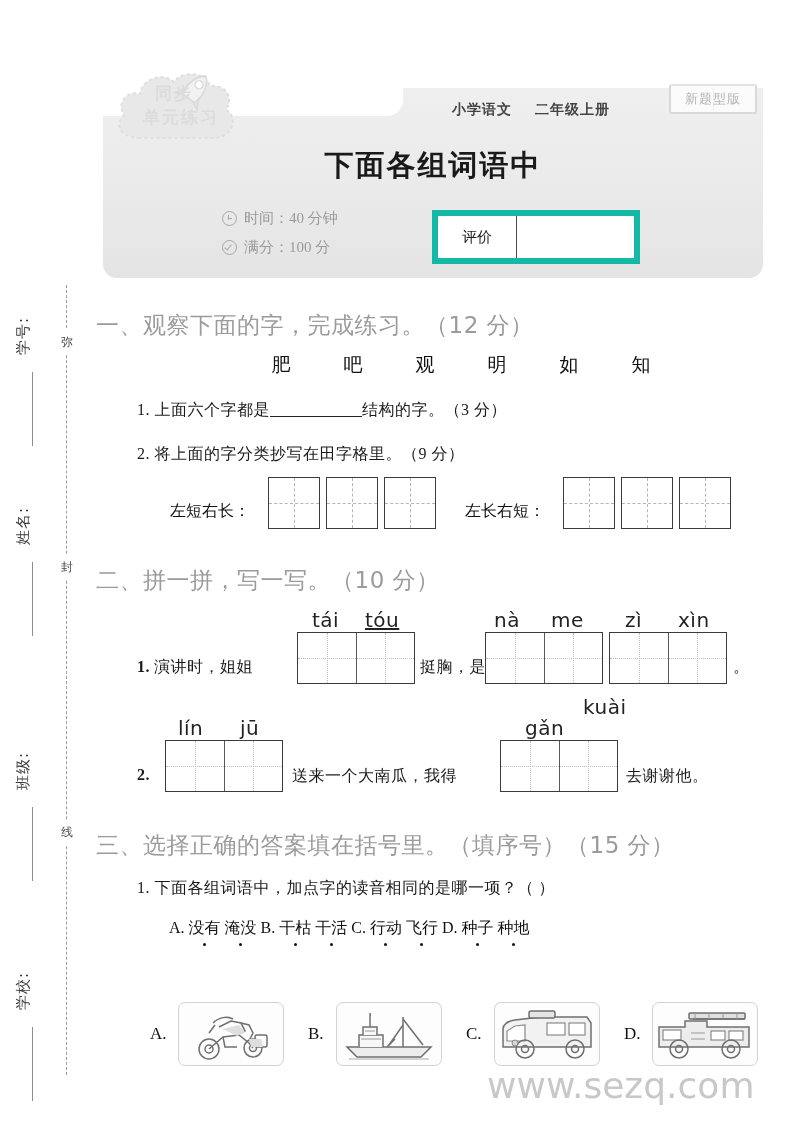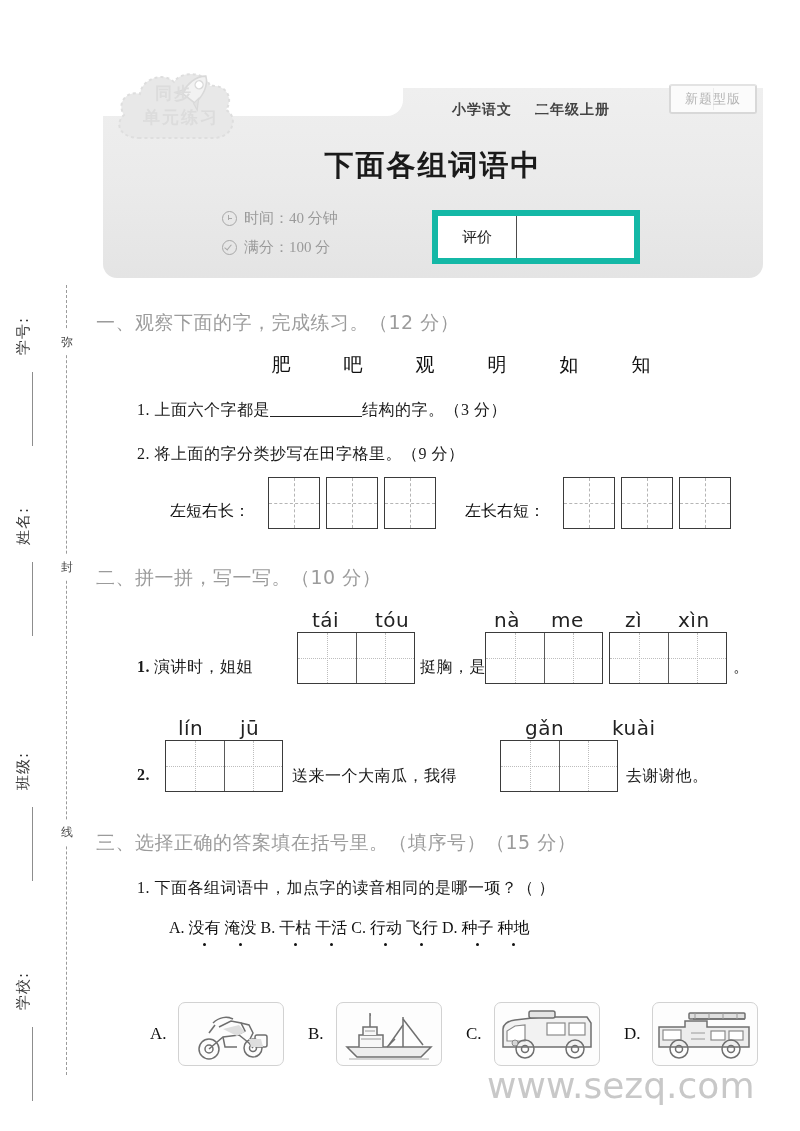--- a/index.html
+++ b/index.html
@@ -195,21 +195,21 @@
     border-right: 1px solid #4d4d4d;
     display: flex; align-items: center; justify-content: center;
     font-size: 15px; color: #1f1f1f;
   }
   .eval-val { flex: 1; }
 
   
   .sec-head {
     position: absolute;
     font-family: "DejaVu Sans", sans-serif;
-    font-size: 19px;
+    font-size: 23px;
     color: #9b9b9b;
     letter-spacing: 0.5px;
     white-space: nowrap;
   }
   .q-line {
     position: absolute;
     font-size: 16px;
     color: #1a1a1a;
     white-space: nowrap;
     letter-spacing: 0.5px;
@@ -428,21 +428,21 @@
   <div class="tzg" style="left:384px; top:477px; width:52px; height:52px;"></div>
 
   <div class="grid-label" style="left:465px; top:501px;">左长右短：</div>
   <div class="tzg" style="left:563px; top:477px; width:52px; height:52px;"></div>
   <div class="tzg" style="left:621px; top:477px; width:52px; height:52px;"></div>
   <div class="tzg" style="left:679px; top:477px; width:52px; height:52px;"></div>
 
   <div class="sec-head" style="left:96px; top:565px;">二、拼一拼，写一写。（10 分）</div>
 
   <div class="pylabel" style="left:312px; top:608px;">tái</div>
-  <div class="pylabel" style="left:375px; top:608px;">tóu</div>
+  <div class="pylabel" style="left:365px; top:608px;text-decoration:underline;">tóu</div>
   <div class="pylabel" style="left:494px; top:608px;">nà</div>
   <div class="pylabel" style="left:551px; top:608px;">me</div>
   <div class="pylabel" style="left:625px; top:608px;">zì</div>
   <div class="pylabel" style="left:678px; top:608px;">xìn</div>
 
   <div class="q-line" style="left:137px; top:657px;">
     <span class="q-num">1.</span><span>演讲时，姐姐</span>
   </div>
   <div class="pybox" style="left:297px; top:632px; width:118px; height:52px;">
     <div class="cell"></div>
@@ -455,21 +455,21 @@
   </div>
   <div class="pybox" style="left:609px; top:632px; width:118px; height:52px;">
     <div class="cell"></div>
     <div class="cell"></div>
   </div>
   <div class="q-line" style="left:733px; top:657px;">。</div>
 
   <div class="pylabel" style="left:178px; top:716px;">lín</div>
   <div class="pylabel" style="left:240px; top:716px;">jū</div>
   <div class="pylabel" style="left:525px; top:716px;">gǎn</div>
-  <div class="pylabel" style="left:583px; top:716px;margin-left:29px;">kuài</div>
+  <div class="pylabel" style="left:583px; top:695px;">kuài</div>
 
   <div class="q-line" style="left:137px; top:766px;">
     <span class="q-num">2.</span>
   </div>
   <div class="pybox" style="left:165px; top:740px; width:118px; height:52px;">
     <div class="cell"></div>
     <div class="cell"></div>
   </div>
   <div class="q-line" style="left:292px; top:766px;">送来一个大南瓜，我得</div>
   <div class="pybox" style="left:500px; top:740px; width:118px; height:52px;">

